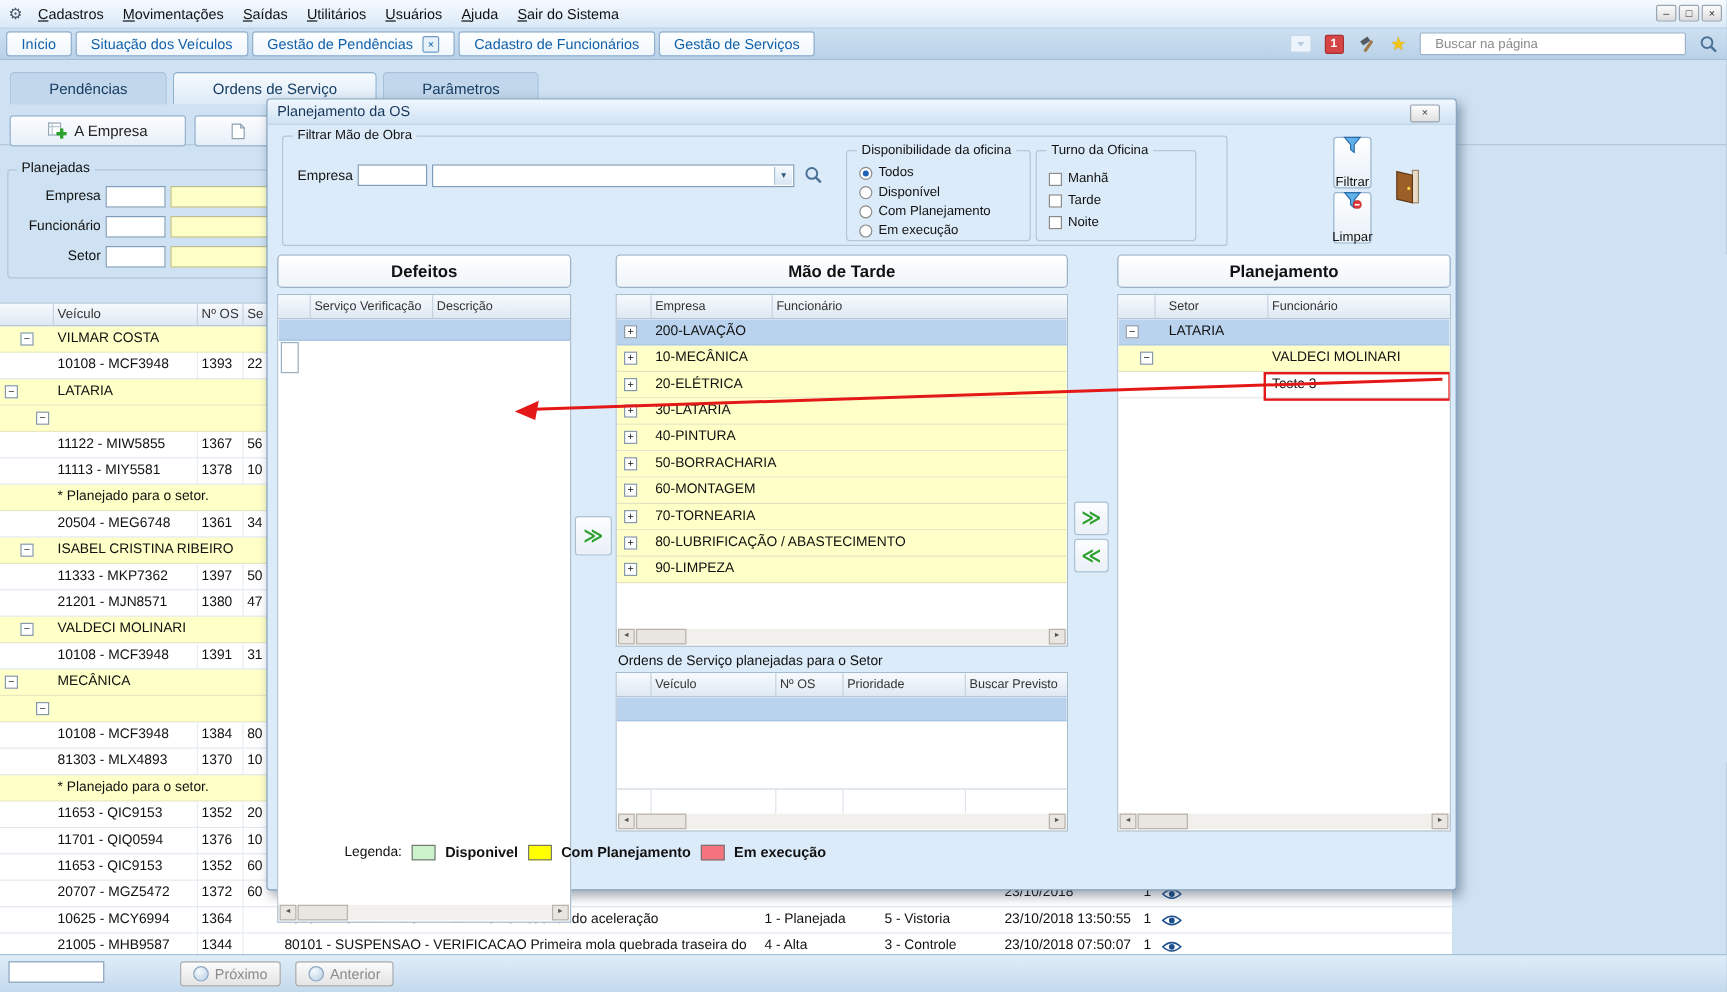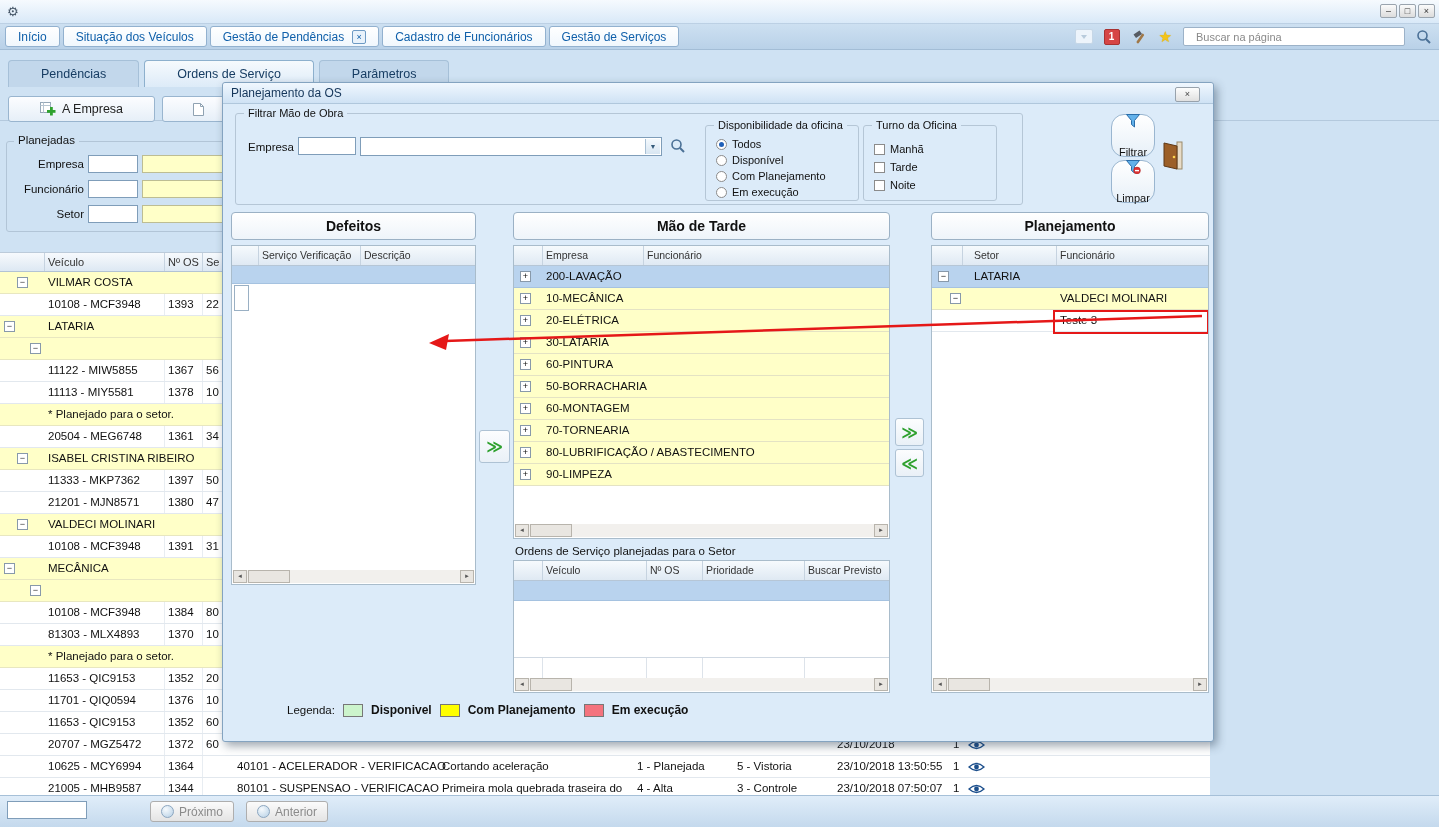--- a/index.html
+++ b/index.html
@@ -70,21 +70,21 @@
 .mclose{position:absolute;right:13px;top:4px;width:25px;height:15px;background:linear-gradient(#fdfdfd,#e0e0e0);border:1px solid #98a2ac;border-radius:2px;font-size:9px;line-height:13px;text-align:center;color:#444}
 .mgrp{position:absolute;border:1px solid #b5c6d6;border-radius:3px}
 .mgrp-title{position:absolute;top:-7px;left:8px;background:#dcebf9;padding:0 4px;font-size:11px;white-space:nowrap}
 .opt{display:flex;align-items:center;gap:5px;height:14px}
 .opt-l{font-size:11px;white-space:nowrap}
 .radio{width:11px;height:11px;border:1px solid #8b8b8b;border-radius:50%;background:#fff;position:relative;flex:none}
 .opt.checked .radio::after{content:"";position:absolute;left:2px;top:2px;width:5px;height:5px;border-radius:50%;background:#2060b8}
 .cb{width:11px;height:11px;border:1px solid #8b8b8b;background:#fff;flex:none}
 .combo{position:relative}
 .combo-arrow{position:absolute;right:1px;top:1px;bottom:1px;width:15px;background:linear-gradient(#f4f9fd,#d8e6f2);border-left:1px solid #a9c0d4;font-size:7px;color:#345a7a;display:flex;align-items:center;justify-content:center}
-.tool-btn{position:absolute;width:44px;height:43px;display:flex;flex-direction:column;align-items:center;justify-content:center;gap:18px;background:linear-gradient(#ffffff,#e7f0f8);border:1px solid #9ab6d0;border-radius:13px;font-size:11px}
+.tool-btn{position:absolute;width:32px;height:43px;display:flex;flex-direction:column;align-items:center;justify-content:center;gap:18px;background:linear-gradient(#ffffff,#e7f0f8);border:1px solid #9ab6d0;border-radius:3px;font-size:11px}
 .transfer{position:absolute;display:flex;align-items:center;justify-content:center;background:linear-gradient(#fcfdfe,#e9f0f7);border:1px solid #aec2d4;border-radius:3px;color:#2ca02c;font-weight:bold;font-size:16px}
 .panel-title{position:absolute;height:28px;background:linear-gradient(#ffffff,#eef4fa);border:1px solid #9bb1c5;border-radius:4px;display:flex;align-items:center;justify-content:center;font-size:14px;font-weight:bold}
 .grid{position:absolute;background:#fff;border:1px solid #a9bccb}
 .ghead{position:relative;height:20px;background:linear-gradient(#f6fafd,#dfe9f3);border-bottom:1px solid #b6c6d6;font-size:10.5px;color:#333}
 .ghead span{position:absolute;top:3px;white-space:nowrap}
 .gbody{position:absolute;top:20px;left:0;right:0;bottom:14px;background:#fff;overflow:hidden}
 .selrow{background:#b9d3ee;border-bottom:1px solid #a5c2e0}
 .def-box{position:absolute;left:2px;top:19px;width:15px;height:26px;border:1px solid #9ab0c4;background:#fff}
 .hscroll{position:absolute;left:1px;right:1px;bottom:1px;height:13px;background:#f2f0ed}
 .sbtn{position:absolute;top:0;width:14px;height:13px;background:#e9e6e1;border:1px solid #b8b4ac;font-size:6px;line-height:11px;text-align:center;color:#555}
@@ -110,20 +110,30 @@
 .arrow-overlay{position:absolute;left:0;top:0;z-index:60;pointer-events:none}
 u{text-decoration:underline}
 </style>
 </head>
 <body>
 
 <div class="screen">
 
   <div class="menubar">
     <span class="appicon">⚙</span>
+    <div class="menu-items">
+
+    <span class="menu-item accel"><u>C</u>adastros</span>
+        <span class="menu-item accel"><u>M</u>ovimentações</span>
+        <span class="menu-item accel"><u>S</u>aídas</span>
+        <span class="menu-item accel"><u>U</u>tilitários</span>
+        <span class="menu-item accel"><u>U</u>suários</span>
+        <span class="menu-item accel"><u>A</u>juda</span>
+        <span class="menu-item accel"><u>S</u>air do Sistema</span>
+      </div>
     <div class="win-btns">
       <span class="win-btn">–</span>
       <span class="win-btn">□</span>
       <span class="win-btn">×</span>
     </div>
   </div>
 
   <div class="tabbar">
     <div class="tabs">
 
@@ -680,21 +690,21 @@
     <div class="panel-title" style="left:8px;top:129px;width:245px">
         <span>Defeitos</span>
       </div>
     <div class="panel-title" style="left:290px;top:129px;width:377px">
         <span>Mão de Tarde</span>
       </div>
     <div class="panel-title" style="left:708px;top:129px;width:278px">
         <span>Planejamento</span>
       </div>
 
-    <div class="grid" style="left:8px;top:162px;width:245px;height:340px">
+    <div class="grid" style="left:8px;top:162px;width:245px;height:524px">
       <div class="ghead">
         <span style="left:30px">Serviço Verificação</span>
         <span style="left:132px">Descrição</span>
         <i style="left:26px"></i>
           <i style="left:128px"></i>
       </div>
       <div class="gbody">
         <div class="selrow" style="height:18px"></div>
         <div class="def-box"></div>
       </div>
@@ -727,21 +737,21 @@
           <div class="mrow">
             <span class="plus">+</span>
             <span class="ml">20-ELÉTRICA</span>
           </div>
           <div class="mrow">
             <span class="plus">+</span>
             <span class="ml">30-LATARIA</span>
           </div>
           <div class="mrow">
             <span class="plus">+</span>
-            <span class="ml">60-PINTURA</span>
+            <span class="ml">40-PINTURA</span>
           </div>
           <div class="mrow">
             <span class="plus">+</span>
             <span class="ml">50-BORRACHARIA</span>
           </div>
           <div class="mrow">
             <span class="plus">+</span>
             <span class="ml">60-MONTAGEM</span>
           </div>
           <div class="mrow">

